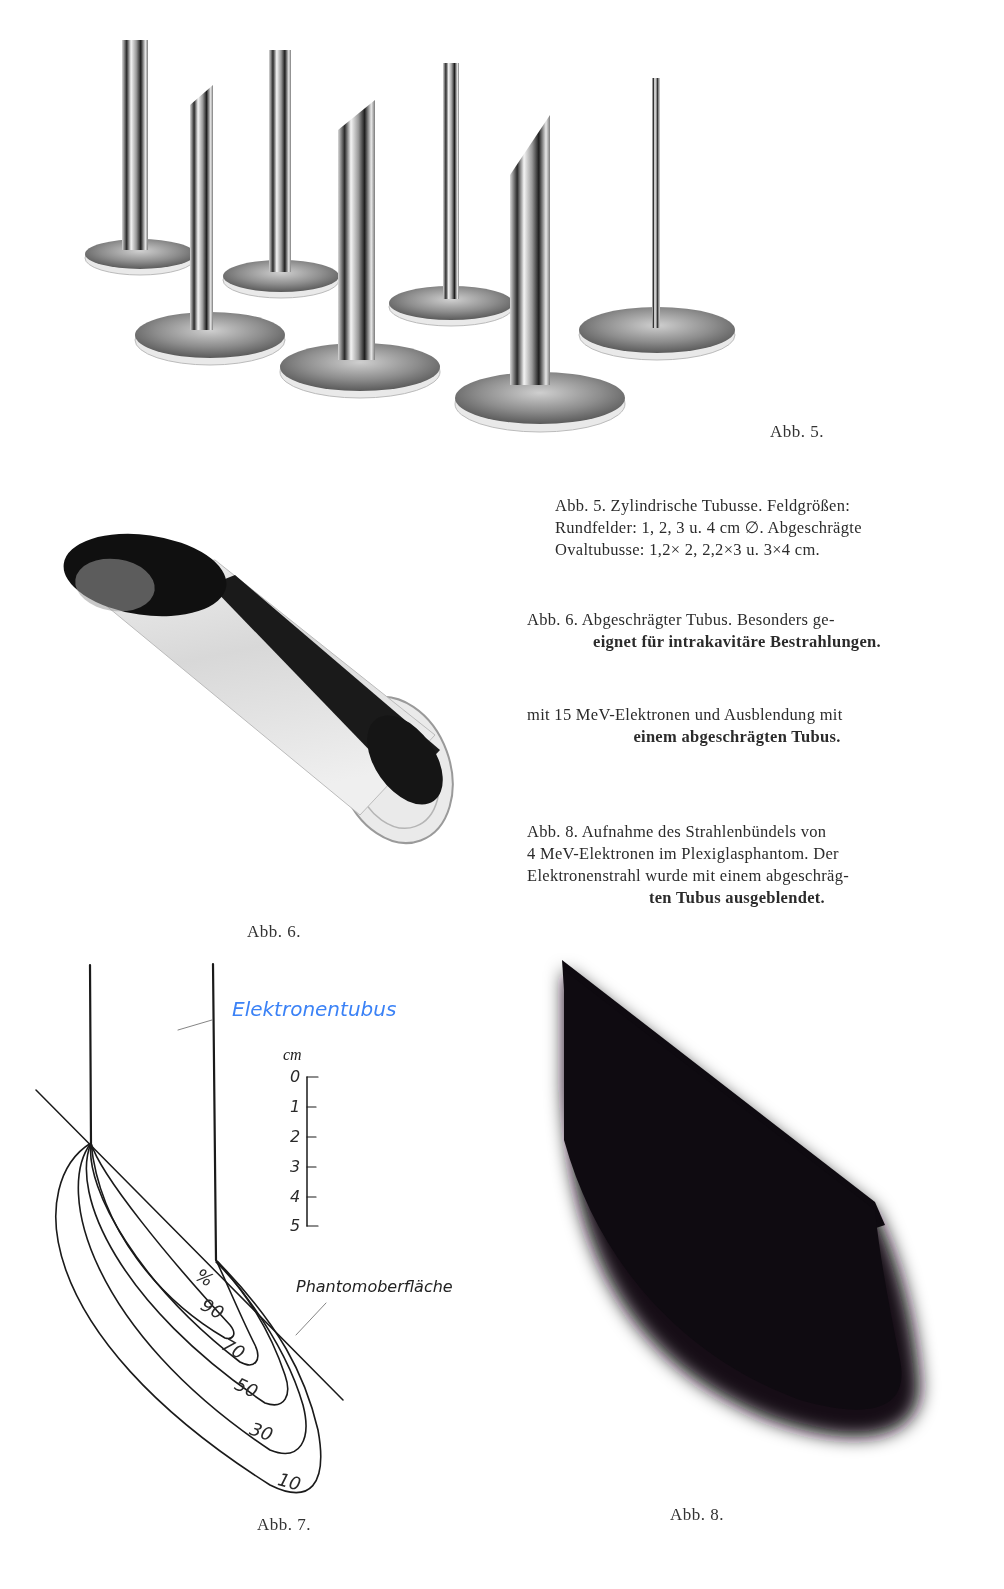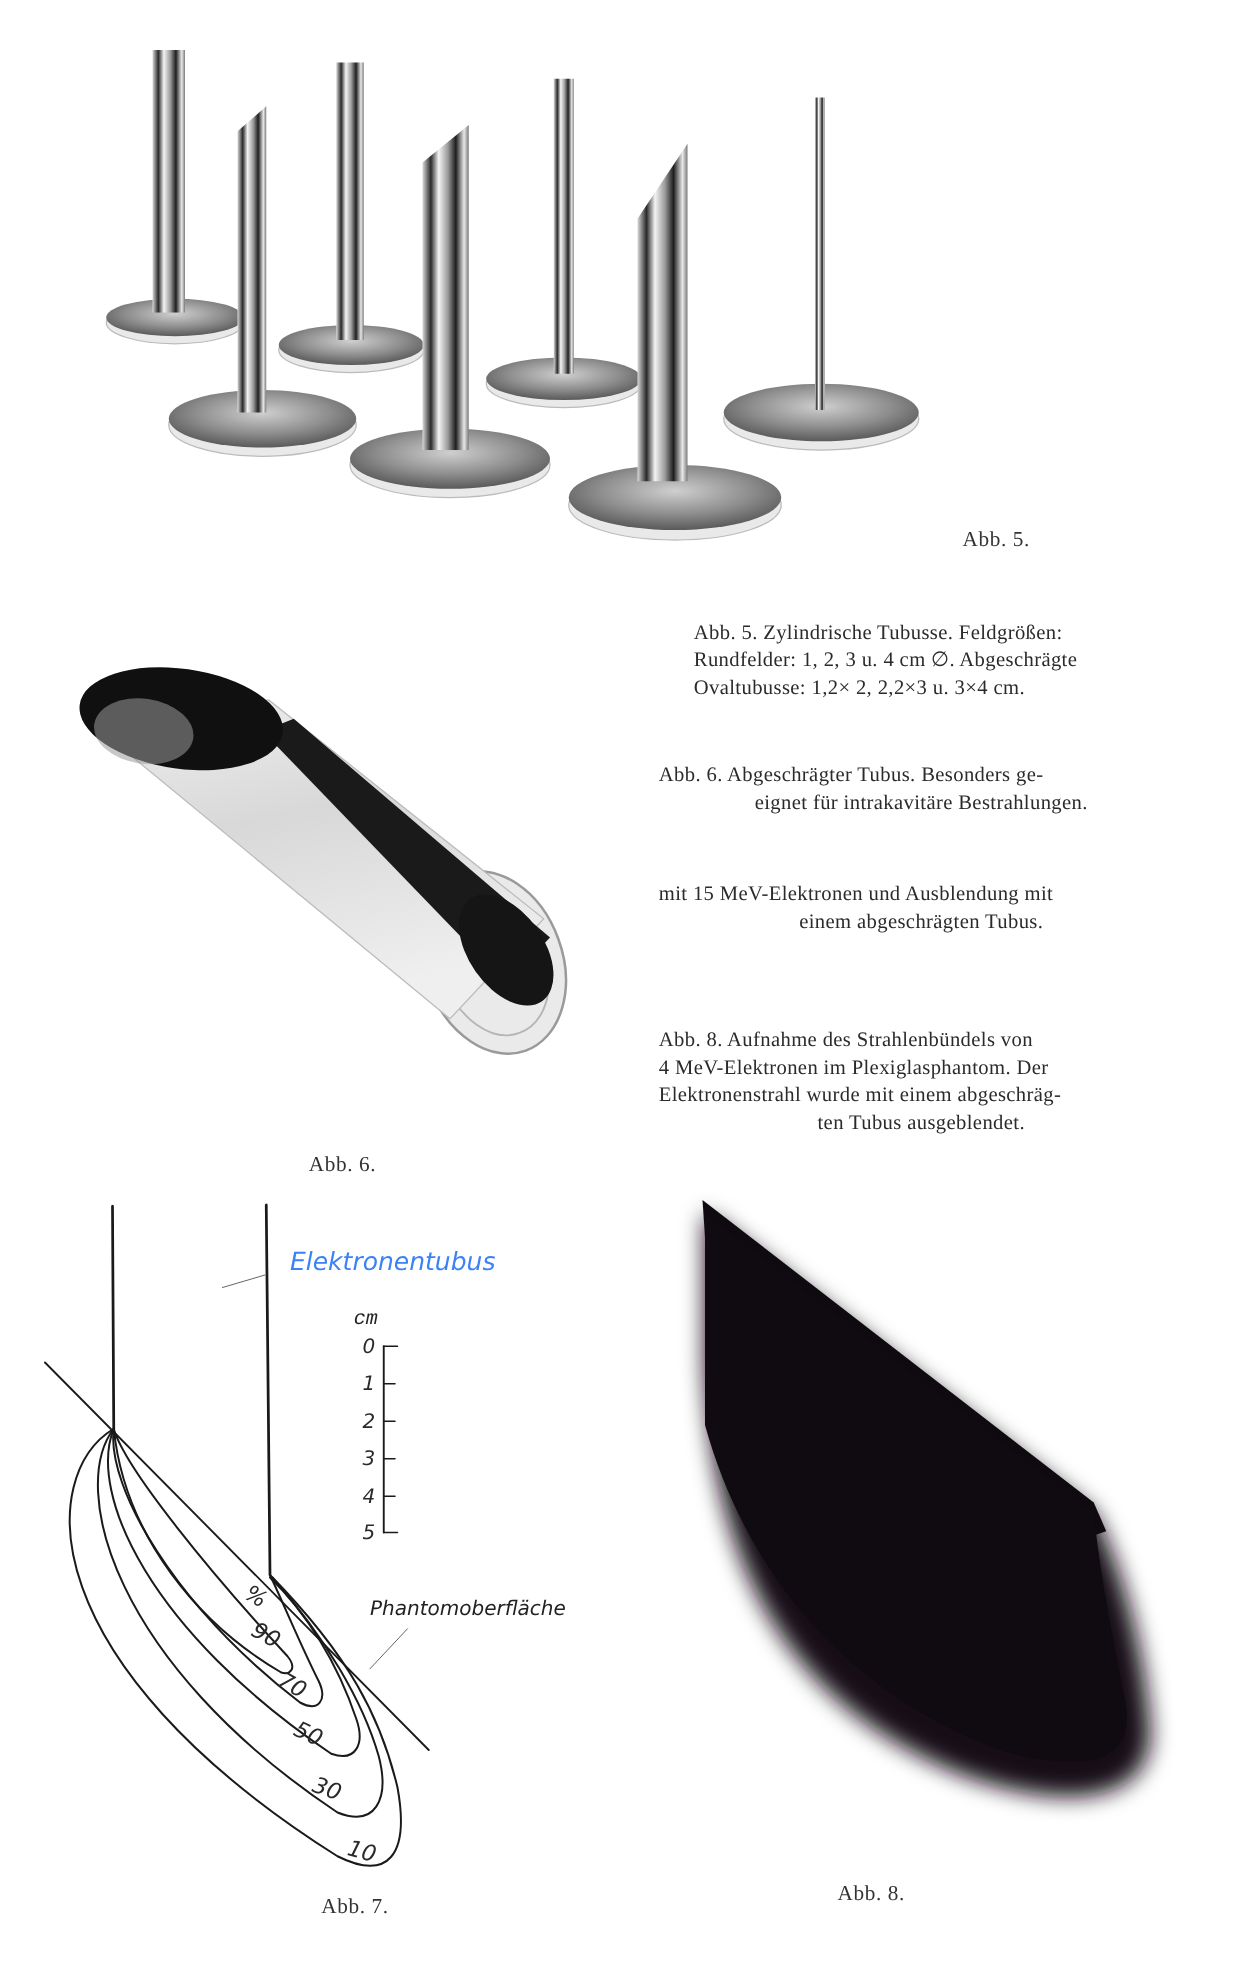--- a/index.html
+++ b/index.html
@@ -1,21 +1,21 @@
 <!DOCTYPE html>
 <html><head>
 <meta charset="utf-8">
 <style>
   html, body { margin: 0; padding: 0; background: #ffffff; }
   body { width: 1004px; height: 1589px; position: relative; overflow: hidden;
          font-family: "Liberation Serif", "DejaVu Serif", serif; color: #2a2a2a; }
   .abs { position: absolute; }
   .fig-label { font-size: 17px; letter-spacing: 0.5px; color: #333; }
   .caption { font-size: 16.5px; line-height: 22px; text-align: justify; color: #2b2b2b; letter-spacing: 0.3px; }
-  .caption .last { text-align: center; }
+  .caption .last { text-align: center; font-weight: bold; }
   .caption p { margin: 0; }
 </style>
 </head>
 <body>
 
 <div class="abs" style="left:70px; top:30px; width:700px; height:410px;">
   <svg width="700" height="410" viewBox="0 0 700 410">
     <defs>
       <linearGradient id="chrome" x1="0" x2="1" y1="0" y2="0">
         <stop offset="0" stop-color="#d9d9d9"></stop>
@@ -136,21 +136,21 @@
       <line x1="307" y1="1077" x2="318" y2="1077" stroke-width="1.2"></line>
       <line x1="307" y1="1107" x2="316" y2="1107" stroke-width="1.2"></line>
       <line x1="307" y1="1137" x2="316" y2="1137" stroke-width="1.2"></line>
       <line x1="307" y1="1167" x2="316" y2="1167" stroke-width="1.2"></line>
       <line x1="307" y1="1197" x2="316" y2="1197" stroke-width="1.2"></line>
       <line x1="307" y1="1226" x2="318" y2="1226" stroke-width="1.2"></line>
     </g>
   </svg>
   
   <div class="abs" style="left:232px; top:42px; font-family:'DejaVu Sans',sans-serif; font-style:italic; font-size:20px; color:#3b82f6;">Elektronentubus</div>
-  <div class="abs" style="left:283px; top:91px; font-family:Liberation Mono, monospace; font-style:italic; font-size:16px; color:#222;">cm</div>
+  <div class="abs" style="left:283px; top:91px; font-family:Liberation Serif, serif; font-style:italic; font-size:16px; color:#222;">cm</div>
   <div class="abs" style="left:290px; top:112px; font-family:'DejaVu Sans',sans-serif; font-style:italic; font-size:16px;">0</div>
   <div class="abs" style="left:290px; top:142px; font-family:'DejaVu Sans',sans-serif; font-style:italic; font-size:16px;">1</div>
   <div class="abs" style="left:290px; top:172px; font-family:'DejaVu Sans',sans-serif; font-style:italic; font-size:16px;">2</div>
   <div class="abs" style="left:290px; top:202px; font-family:'DejaVu Sans',sans-serif; font-style:italic; font-size:16px;">3</div>
   <div class="abs" style="left:290px; top:232px; font-family:'DejaVu Sans',sans-serif; font-style:italic; font-size:16px;">4</div>
   <div class="abs" style="left:290px; top:261px; font-family:'DejaVu Sans',sans-serif; font-style:italic; font-size:16px;">5</div>
   <div class="abs" style="left:296px; top:322px; font-family:'DejaVu Sans',sans-serif; font-style:italic; font-size:16px; color:#222;">Phantomoberfläche</div>
   <div class="abs" style="left:196px; top:312px; font-family:'DejaVu Sans',sans-serif; font-style:italic; font-size:18px; transform:rotate(30deg);">%</div>
   <div class="abs" style="left:201px; top:343px; font-family:'DejaVu Sans',sans-serif; font-style:italic; font-size:18px; transform:rotate(30deg);">90</div>
   <div class="abs" style="left:222px; top:383px; font-family:'DejaVu Sans',sans-serif; font-style:italic; font-size:18px; transform:rotate(30deg);">70</div>

